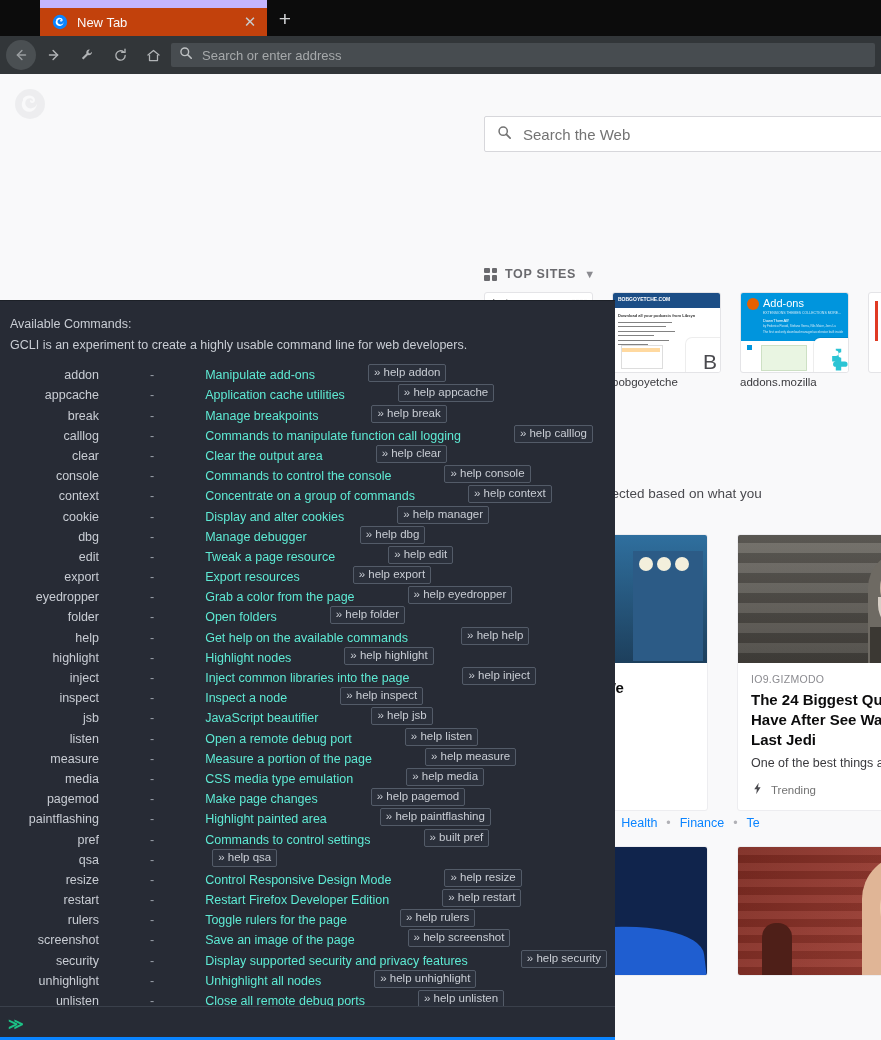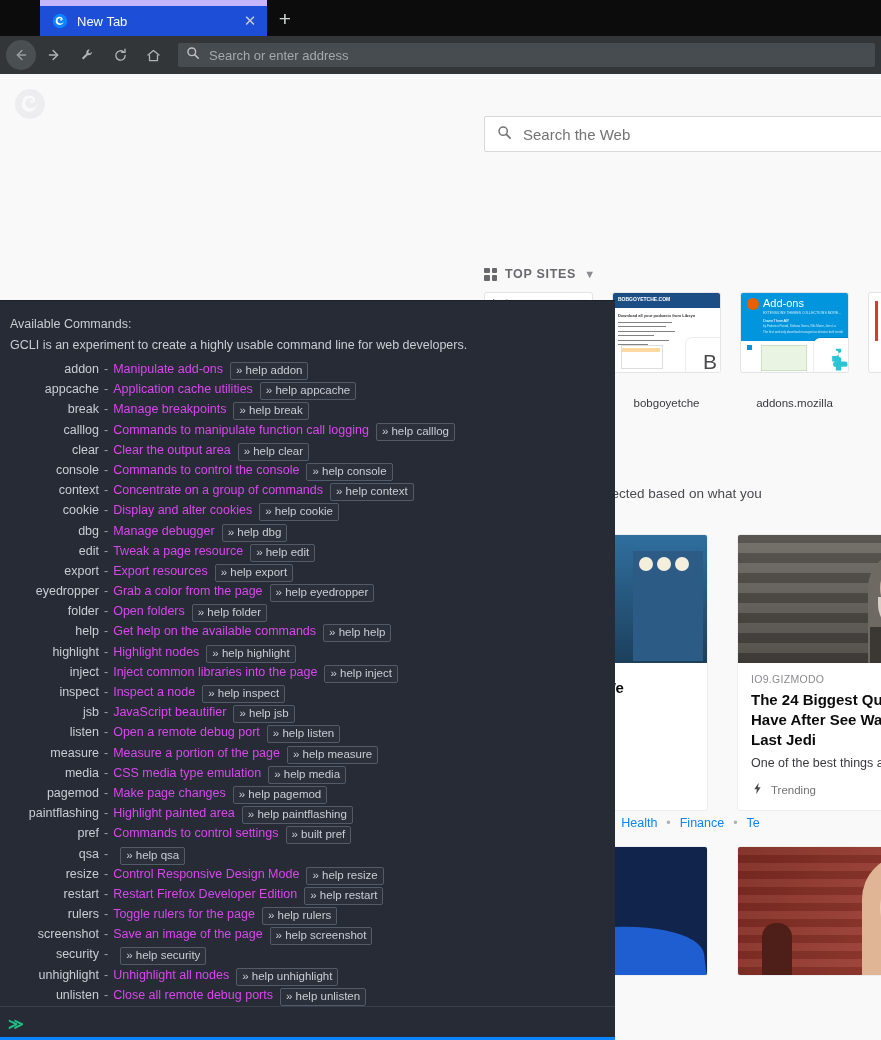--- a/index.html
+++ b/index.html
@@ -6,35 +6,35 @@
   body{
     width:881px;height:1040px;overflow:hidden;
     background:#0c0c0c;
     font-family:"Liberation Sans", sans-serif;
     -webkit-font-smoothing:antialiased;
   }
   #app{position:relative;width:881px;height:1040px;overflow:hidden;background:#0c0c0c;}
 
   
   .tabstrip{position:absolute;left:0;top:0;width:881px;height:36px;background:#0c0c0c;}
-  .tab{position:absolute;left:40px;top:0;width:227px;height:36px;background:#1d4ed8;
-       border-top:6px solid #c4b5fd;box-sizing:border-box;display:flex;align-items:center;padding:12px 8px;}
+  .tab{position:absolute;left:40px;top:0;width:227px;height:36px;background:#c2410c;
+       border-top:8px solid #c4b5fd;box-sizing:border-box;display:flex;align-items:center;padding:12px 8px;}
   .tab-favicon{width:16px;height:16px;margin:0 9px 0 4px;flex:0 0 auto;}
   .tab-title{color:#f9f9fa;font-size:13px;white-space:nowrap;overflow:hidden;flex:1 1 auto;}
   .tab-close{width:18px;height:18px;flex:0 0 auto;color:#c8cbcd;font-size:15px;line-height:18px;text-align:center;}
   .newtab-btn{position:absolute;left:272px;top:6px;width:26px;height:26px;color:#d2d4d6;
        font-size:21px;line-height:26px;text-align:center;font-weight:300;}
 
   
   .navbar{position:absolute;left:0;top:36px;width:881px;height:38px;background:#323639;
        display:flex;align-items:center;padding:0 6px;box-sizing:border-box;}
   .navbtn{width:30px;height:30px;margin-right:3px;display:flex;align-items:center;justify-content:center;
        color:#b1b4b6;flex:0 0 auto;}
   .navbtn.back{background:#4a4f52;border-radius:50%;color:#9a9ea1;}
-  .urlbar{flex:1 1 auto;height:24px;margin-left:7px;background:#474c50;border-radius:2px;
+  .urlbar{flex:1 1 auto;height:24px;margin-left:0;background:#474c50;border-radius:2px;
        display:flex;align-items:center;padding:0 8px;box-sizing:border-box;min-width:0;}
   .urlbar .ph{color:#a6a9ab;font-size:13px;margin-left:9px;white-space:nowrap;overflow:hidden;}
 
   
   .content{position:absolute;left:0;top:74px;width:881px;height:966px;background:#f9f9fa;overflow:hidden;}
   .wm-logo{position:absolute;left:14px;top:14px;width:32px;height:32px;opacity:.18;}
 
   .searchwrap{position:absolute;left:484px;top:42px;width:460px;}
   .searchbox{height:36px;background:#fff;border:1px solid #d7d7db;border-radius:2px;
        display:flex;align-items:center;padding:0 12px;box-sizing:border-box;}
@@ -44,21 +44,21 @@
   .sec-title{color:#6a6a6e;font-size:12.5px;font-weight:bold;letter-spacing:.7px;}
   .chev{color:#8b8b90;font-size:11px;}
   .grid-icon{width:13px;height:13px;display:grid;grid-template-columns:1fr 1fr;grid-template-rows:1fr 1fr;gap:2px;}
   .grid-icon i{background:#6a6a6e;display:block;border-radius:1px;}
 
   #topsites-head{left:484px;top:193px;}
   .tiles{position:absolute;left:484px;top:218px;display:flex;gap:19px;}
   .tile{width:109px;}
   .tile-thumb{width:109px;height:81px;background:#fff;border:1px solid #e4e4e7;border-radius:3px;
        position:relative;overflow:hidden;box-sizing:border-box;}
-  .tile-label{margin-top:24px;text-align:center;color:#3a3a3e;font-size:11.5px;white-space:nowrap;
+  .tile-label{margin-top:3px;color:#3a3a3e;font-size:11.5px;white-space:nowrap;
        overflow:hidden;text-overflow:ellipsis;}
   .tile-badge{position:absolute;right:-14px;bottom:-14px;width:48px;height:48px;background:#fff;
        border-radius:6px;box-shadow:0 0 0 1px rgba(0,0,0,.07);display:flex;align-items:center;justify-content:center;}
 
   #pocket-head{left:484px;top:381px;}
   .pocket-desc{position:absolute;left:484px;top:410px;width:420px;color:#4a4a4f;font-size:13.5px;line-height:19px;}
   .pocket-desc a{color:#0a84ff;text-decoration:none;}
 
   .cards{position:absolute;left:484px;top:460px;display:flex;gap:29px;}
   .card{width:224px;background:#fff;border:1px solid #ededf0;border-radius:3px;overflow:hidden;box-sizing:border-box;}
@@ -76,24 +76,24 @@
 
   .cards2{position:absolute;left:484px;top:772px;display:flex;gap:29px;}
 
   
   .gcli{position:absolute;left:0;top:300px;width:615px;height:740px;background:#272b35;
        border-top:1px solid #1c2027;box-sizing:border-box;overflow:hidden;
        font-family:"Liberation Sans", sans-serif;}
   .gcli-out{position:absolute;left:0;top:0;right:0;bottom:33px;padding:13px 10px 0 10px;box-sizing:border-box;overflow:hidden;}
   .gcli-intro{color:#c9cdd4;font-size:12.5px;line-height:21px;white-space:nowrap;}
   .gcli-rows{margin-top:6px;}
-  .grow{display:flex;align-items:flex-start;height:20.2px;white-space:nowrap;}
+  .grow{display:flex;align-items:flex-end;height:20.2px;white-space:nowrap;gap:46px;}
   .gname{width:89px;text-align:right;color:#c9cdd4;font-size:12.5px;flex:0 0 auto;}
   .gdash{color:#9aa0aa;font-size:12.5px;padding:0 5px;flex:0 0 auto;}
-  .gdesc{color:#d946ef;font-size:12.5px;flex:0 0 auto;}
+  .gdesc{color:#5eead4;font-size:12.5px;flex:0 0 auto;}
   .ghelp{margin-left:7px;color:#c9cdd4;font-size:11.5px;border:1px solid #535b68;border-radius:2px;
        padding:0px 5px 1px;flex:0 0 auto;line-height:15px;background:#2b303b;}
   .gcli-prompt-sep{position:absolute;left:0;right:0;bottom:33px;height:1px;background:#3a404b;}
   .gcli-prompt{position:absolute;left:0;right:0;bottom:0;height:33px;display:flex;align-items:center;padding:0 8px;box-sizing:border-box;}
   .gcli-caret{color:#1cc286;font-size:15px;font-weight:bold;letter-spacing:-1px;}
   .gcli-input{flex:1;color:#c9cdd4;font-size:12.5px;margin-left:8px;}
   .gcli-bottomline{position:absolute;left:0;bottom:0;width:615px;height:3px;background:#0a84ff;}
 </style>
 </head>
 <body>
@@ -373,21 +373,21 @@
           <div class="grow">
             <span class="gname">context</span>
             <span class="gdash">-</span>
             <span class="gdesc">Concentrate on a group of commands</span>
             <span class="ghelp">» help context</span>
           </div>
           <div class="grow">
             <span class="gname">cookie</span>
             <span class="gdash">-</span>
             <span class="gdesc">Display and alter cookies</span>
-            <span class="ghelp">» help cookie</span>
+            <span class="ghelp">» help manager</span>
           </div>
           <div class="grow">
             <span class="gname">dbg</span>
             <span class="gdash">-</span>
             <span class="gdesc">Manage debugger</span>
             <span class="ghelp">» help dbg</span>
           </div>
           <div class="grow">
             <span class="gname">edit</span>
             <span class="gdash">-</span>
@@ -503,20 +503,21 @@
           </div>
           <div class="grow">
             <span class="gname">screenshot</span>
             <span class="gdash">-</span>
             <span class="gdesc">Save an image of the page</span>
             <span class="ghelp">» help screenshot</span>
           </div>
           <div class="grow">
             <span class="gname">security</span>
             <span class="gdash">-</span>
+            <span class="gdesc">Display supported security and privacy features</span>
             <span class="ghelp">» help security</span>
           </div>
           <div class="grow">
             <span class="gname">unhighlight</span>
             <span class="gdash">-</span>
             <span class="gdesc">Unhighlight all nodes</span>
             <span class="ghelp">» help unhighlight</span>
           </div>
           <div class="grow">
             <span class="gname">unlisten</span>

